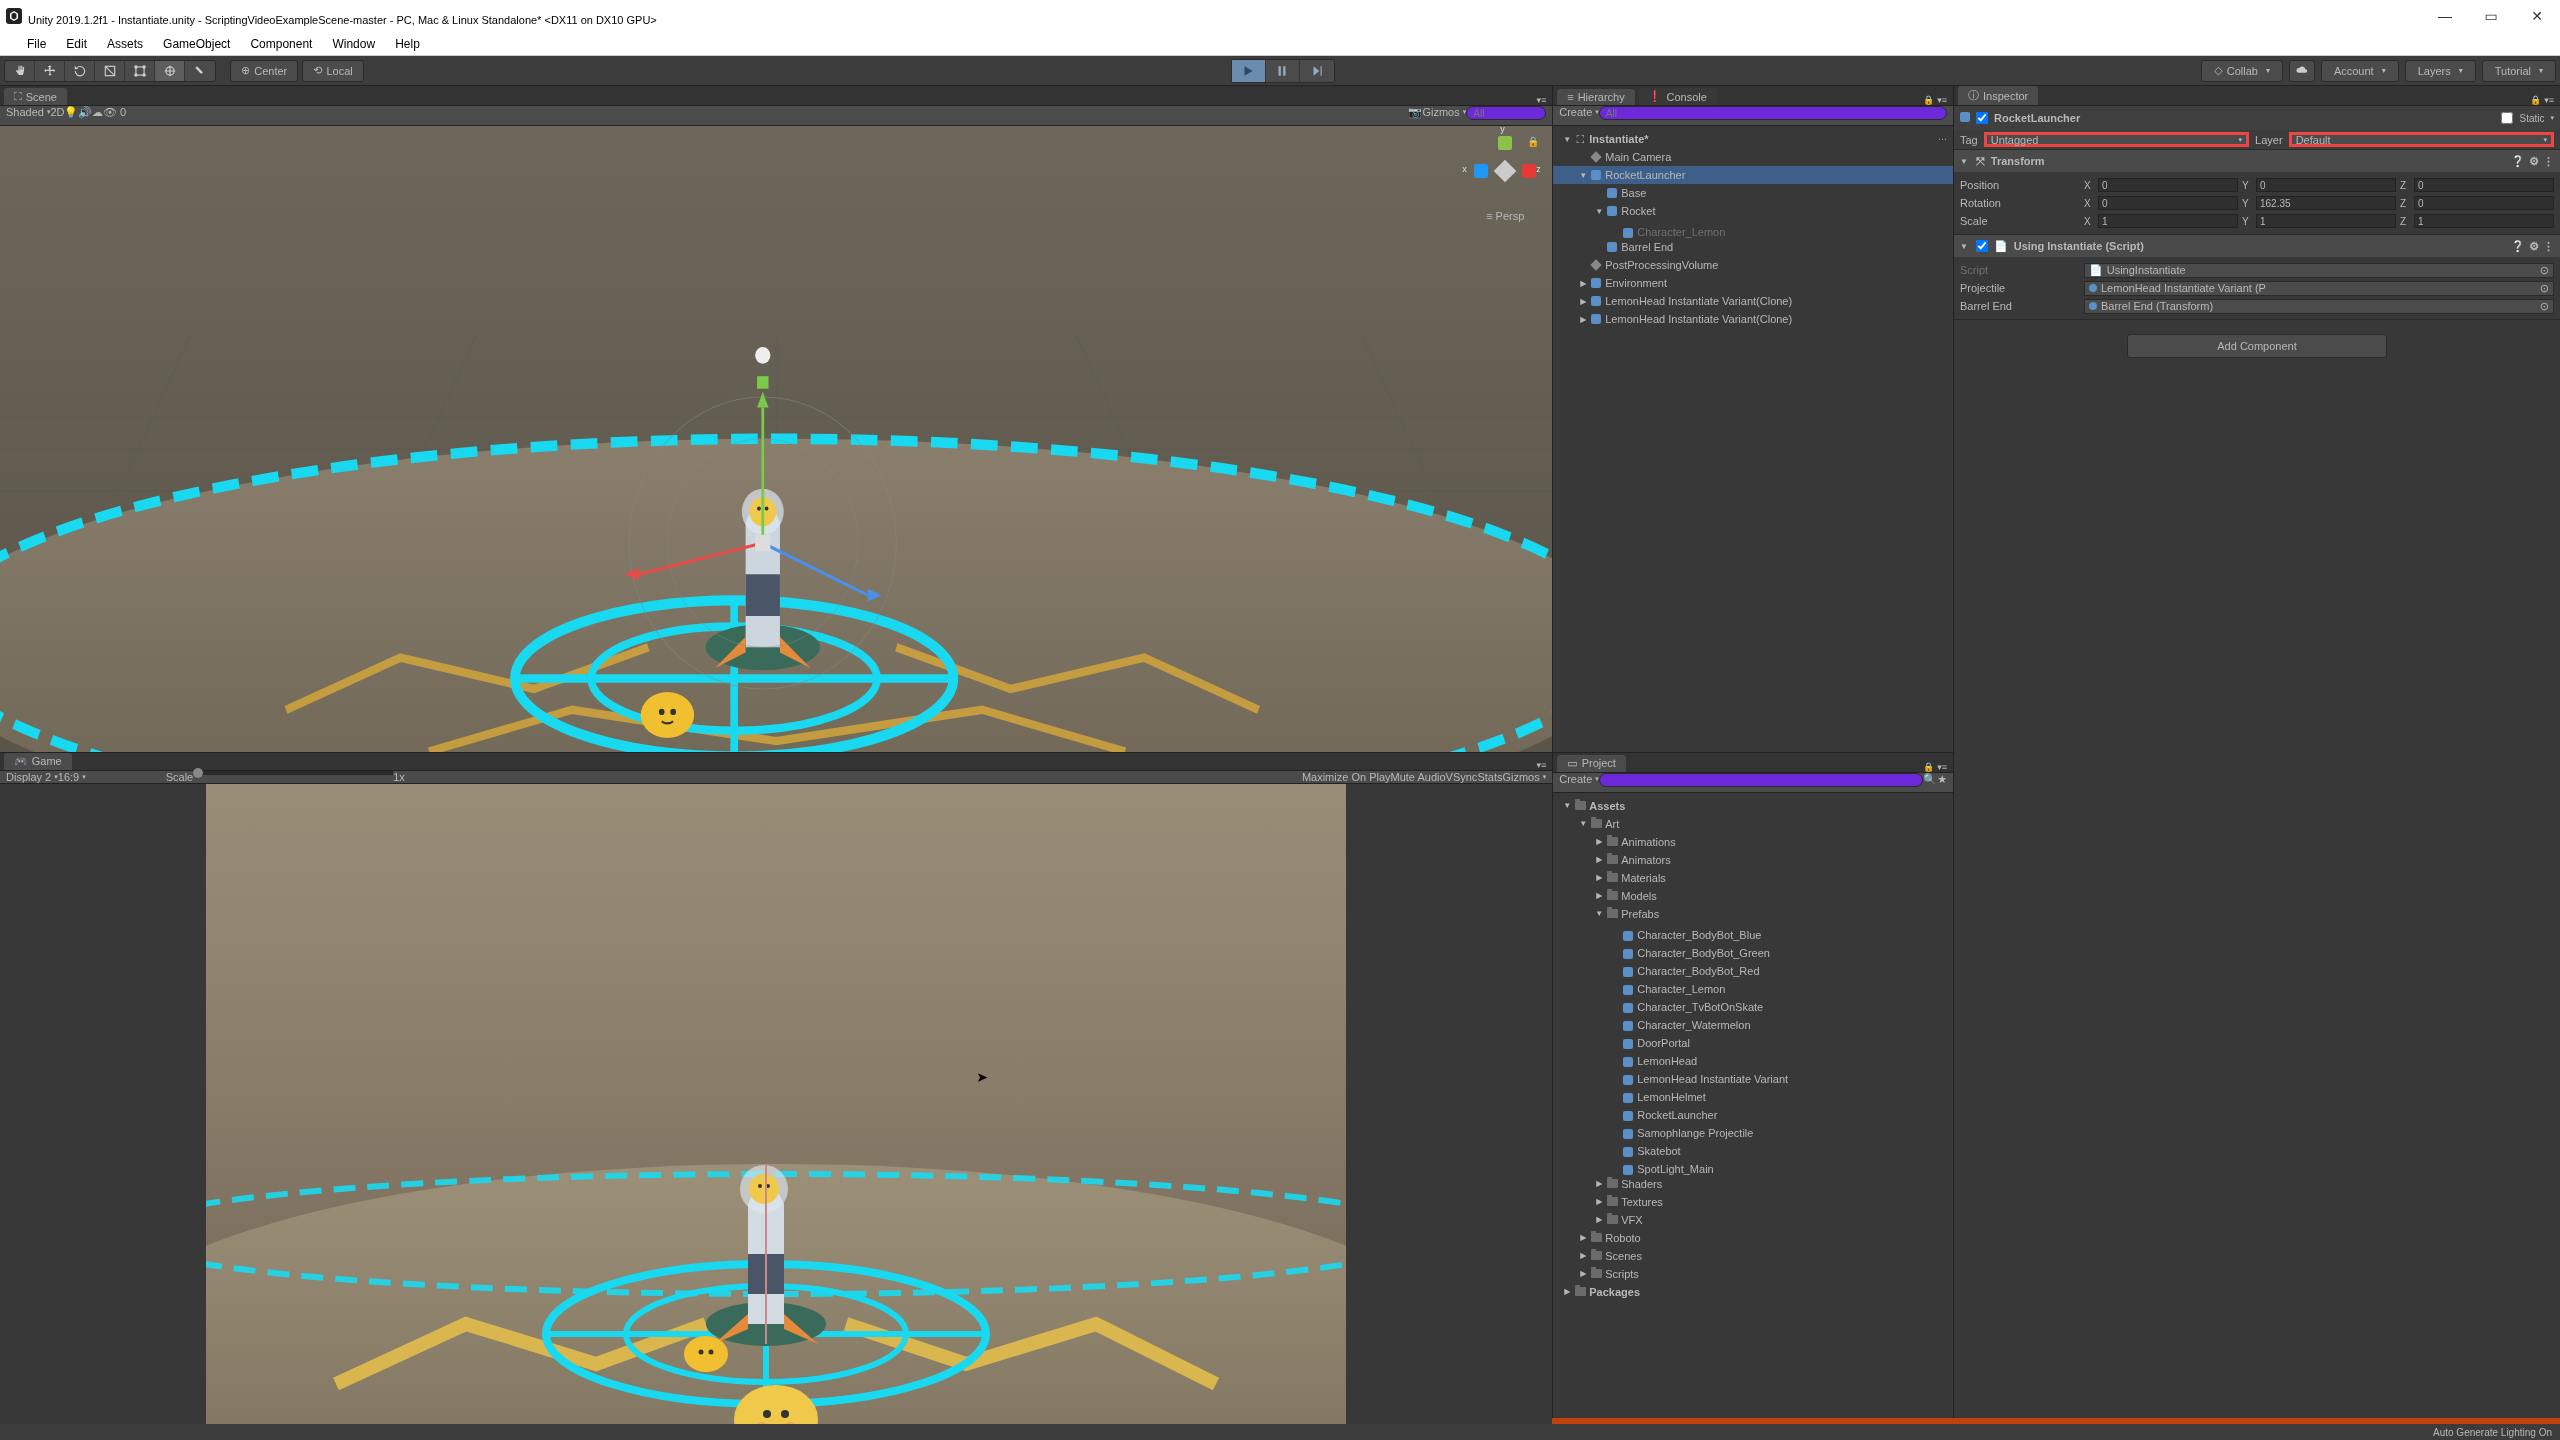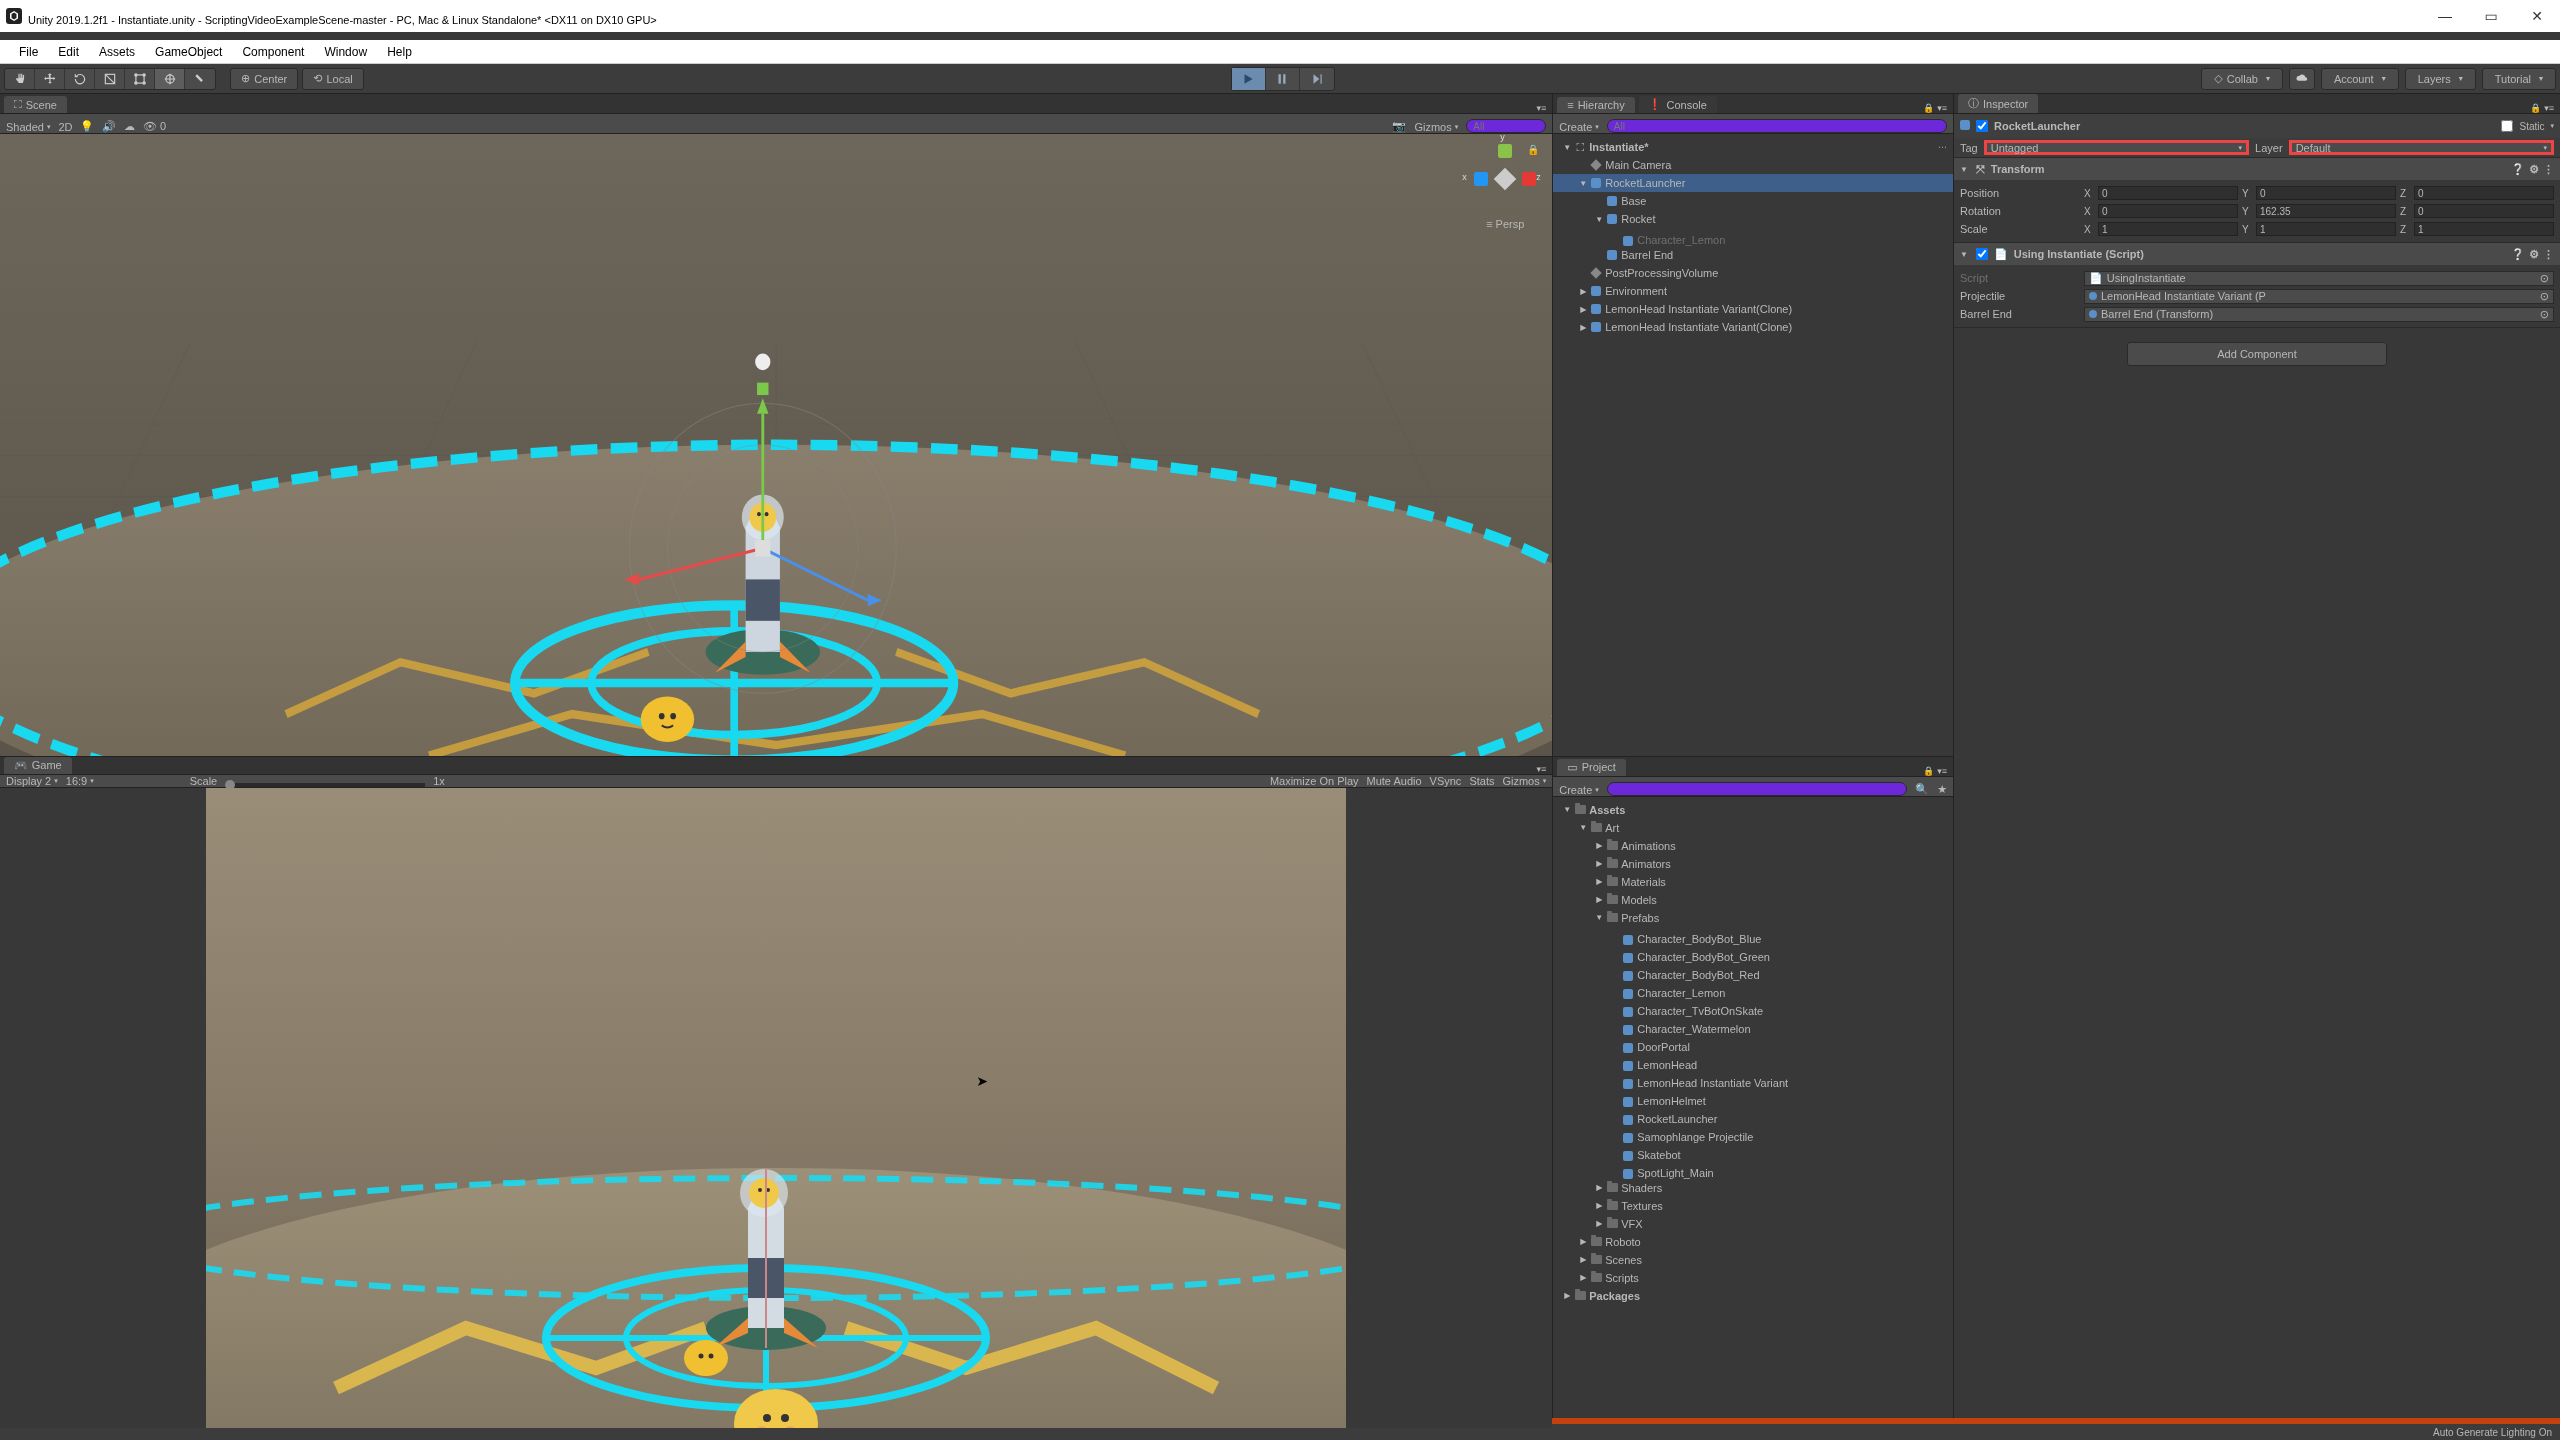--- a/index.html
+++ b/index.html
@@ -3,21 +3,21 @@
 <meta charset="utf-8">
 <style>
 * { margin:0; padding:0; box-sizing:border-box; font-family:Arial,sans-serif; font-size:11px; color:#b8b8b8; user-select:none; }
 body { width:2560px; height:1440px; background:#383838; overflow:hidden; display:flex; flex-direction:column; }
 .titlebar { height:32px; background:#fff; display:flex; align-items:center; padding:0 6px; color:#000; }
 .titlebar .logo { width:16px; height:16px; background:#222; border-radius:3px; margin-right:6px; display:inline-flex; align-items:center; justify-content:center; }
 .titlebar .logo svg { width:12px; height:12px; }
 .titlebar .title { flex:1; color:#000;margin-top:7px; }
 .winbtns { display:flex; gap:28px; margin-right:8px; }
 .winbtn { width:18px; height:18px; display:flex; align-items:center; justify-content:center; color:#333; font-size:14px; }
-.menubar { height:24px; background:#fff; display:flex; align-items:center; padding:0 9px; gap:0; border-bottom:1px solid #ccc;margin-top:8px; }
+.menubar { height:24px; background:#fff; display:flex; align-items:center; padding:0 17px; gap:0; border-bottom:1px solid #ccc; }
 .menubar .mitem { padding:0 10px; color:#000; font-size:12px; }
 .toolbar { height:30px; background:#3c3c3c; display:flex; align-items:center; padding:0 4px; border-bottom:1px solid #222; }
 .tool-group { display:flex; background:#4b4b4b; border:1px solid #2a2a2a; border-radius:3px; height:22px; margin-right:4px; }
 .tool-btn { width:30px; display:flex; align-items:center; justify-content:center; border-right:1px solid #353535; }
 .tool-btn:last-child { border-right:none; }
 .tool-btn.active { background:#5d5d5d; }
 .pivot-group { display:flex; gap:4px; margin-left:10px; }
 .pivot-btn { background:#4b4b4b; border:1px solid #2a2a2a; border-radius:3px; height:22px; padding:0 10px; display:flex; align-items:center; gap:4px; }
 .toolbar .spacer { flex:1; }
 .play-group { display:flex; background:#4b4b4b; border:1px solid #2a2a2a; border-radius:3px; height:24px; }
@@ -33,21 +33,21 @@
 .left-col { width:1628px; display:flex; flex-direction:column; border-right:1px solid #222; }
 .mid-col { width:420px; display:flex; flex-direction:column; border-right:1px solid #222; }
 .right-col { flex:1; display:flex; flex-direction:column; }
 
 .panel-tabs { height:20px; background:#333; display:flex; align-items:flex-end; border-bottom:1px solid #222; padding-left:4px; }
 .panel-tab { background:#4b4b4b; padding:2px 10px; border-radius:3px 3px 0 0; display:flex; align-items:center; gap:4px; margin-right:4px; }
 .panel-tab.inactive { background:#383838; }
 .panel-dropdown { margin-left:auto; display:flex; align-items:center; gap:4px; padding-right:6px; }
 .panel-dd-icon { font-size:9px; }
 
-.panel-toolbar { height:20px; background:#4b4b4b; border-bottom:1px solid #222; display:flex; align-items:flex-end; padding:0 6px; gap:8px; font-size:10px; }
+.panel-toolbar { height:20px; background:#4b4b4b; border-bottom:1px solid #222; display:flex; align-items:flex-start; padding:0 6px; font-size:10px; }
 .panel-toolbar .tb-item { display:flex; align-items:center; gap:3px; }
 .panel-toolbar .tb-sep { flex:1; }
 .panel-toolbar input.search { background:#6d28d9; border:1px solid #2a2a2a; border-radius:8px; height:14px; width:80px; padding:0 6px; color:#b8b8b8; font-size:10px; }
 
 .scene-view { flex:1; background:linear-gradient(#6a6257,#5a544b); position:relative; overflow:hidden; }
 .scene-gizmo { position:absolute; top:10px; right:12px; text-align:center; }
 .scene-gizmo .axis-gadget { width:70px; height:70px; position:relative; margin:0 auto 4px; }
 .scene-gizmo .persp { font-size:11px; }
 .scene-gizmo .lock-icon { position:absolute; top:0; right:0; font-size:10px; }
 .axis-gadget .cube { position:absolute; left:27px; top:27px; width:16px; height:16px; background:#ccc; transform:rotate(45deg); }

